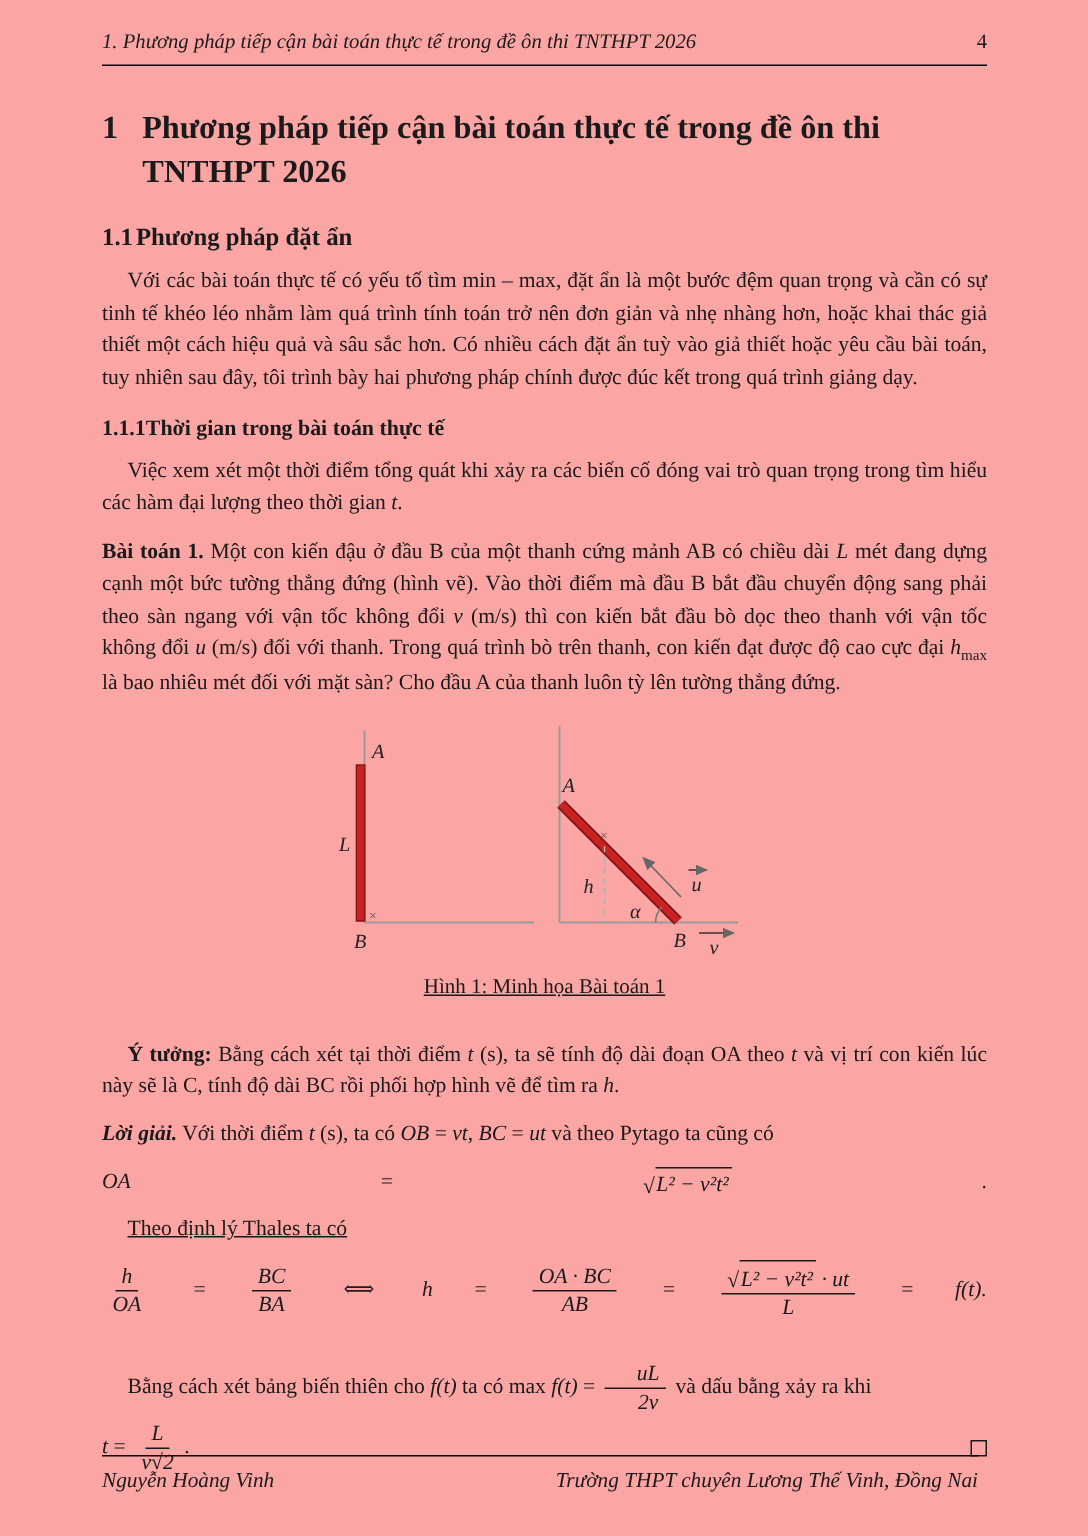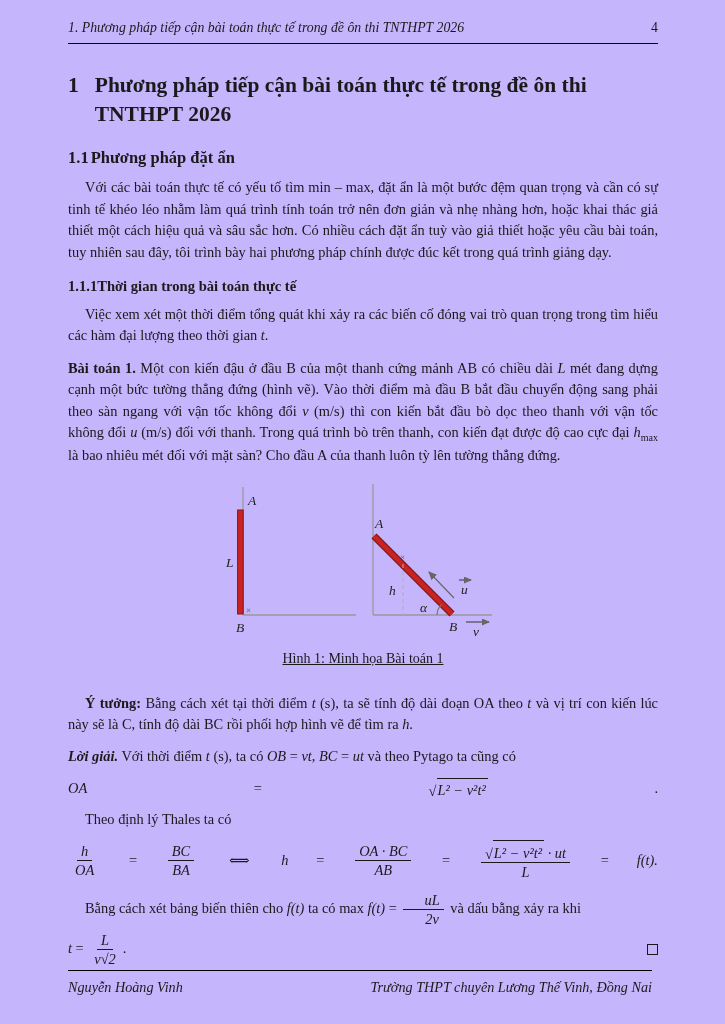--- a/index.html
+++ b/index.html
@@ -1,20 +1,20 @@
 <!DOCTYPE html>
 <html><head>
 <meta charset="utf-8">
 <style>
   html,body{margin:0;padding:0;background:#e8e8e8;}
   .page{
     position:relative;
     width:725px;height:1024px;
     margin:0 auto;
-    background:#c4b5fd;
+    background:#fca5a5;
     font-family:"Liberation Serif","DejaVu Serif","DejaVu Sans",serif;
     color:#1a1a1a;
     box-sizing:border-box;
     padding:20px 67px 0 68px;
     overflow:hidden;
   }
   
   .hdr{
     display:flex;justify-content:space-between;align-items:baseline;
     font-size:13.8px;border-bottom:1.3px solid #000;padding-bottom:7px;
@@ -146,21 +146,21 @@
   <div class="formula">
     <span class="mi">OA</span>
     <span class="rel">=</span>
     <span class="sqrt">
         <span class="rad">√</span>
         <span class="vinc">L² − v²t²</span>
       </span>
     <span>.</span>
   </div>
 
-  <p class="para indent" style="margin-top:10px;margin-bottom:2px;">Theo định lý Thales ta có</p>
+  <p class="para indent" style="margin-top:10px;margin-bottom:2px;text-decoration:underline;">Theo định lý Thales ta có</p>
 
   <div class="formula" style="margin-top:10px;">
     <span class="frac">
         <span class="fnum">h</span>
         <span class="fden">OA</span>
       </span>
     <span class="rel">=</span>
     <span class="frac">
         <span class="fnum">BC</span>
         <span class="fden">BA</span>
@@ -177,21 +177,21 @@
         <span class="fnum"><span class="sqrt">
             <span class="rad">√</span>
             <span class="vinc">L² − v²t²</span>
           </span><span> · ut</span></span>
         <span class="fden">L</span>
       </span>
     <span class="rel">=</span>
     <span class="mi">f(t).</span>
   </div>
 
-  <p class="para indent" style="margin-top:10px;margin-bottom:0;"><span>Bằng cách xét bảng biến thiên cho </span><span class="seg-i">f(t)</span><span> ta có max </span><span class="seg-i">f(t)</span><span> = </span><span class="frac">
+  <p class="para indent" style="margin-top:26px;margin-bottom:0;"><span>Bằng cách xét bảng biến thiên cho </span><span class="seg-i">f(t)</span><span> ta có max </span><span class="seg-i">f(t)</span><span> = </span><span class="frac">
         <span class="fnum">uL</span>
         <span class="fden">2v</span>
       </span><span> và dấu bằng xảy ra khi</span></p>
 
   <div class="closing2">
     <span><span class="seg-i">t</span><span> = </span><span class="frac">
           <span class="fnum">L</span>
           <span class="fden">v√2</span>
         </span><span>.</span></span>
     <span class="qed"></span>

